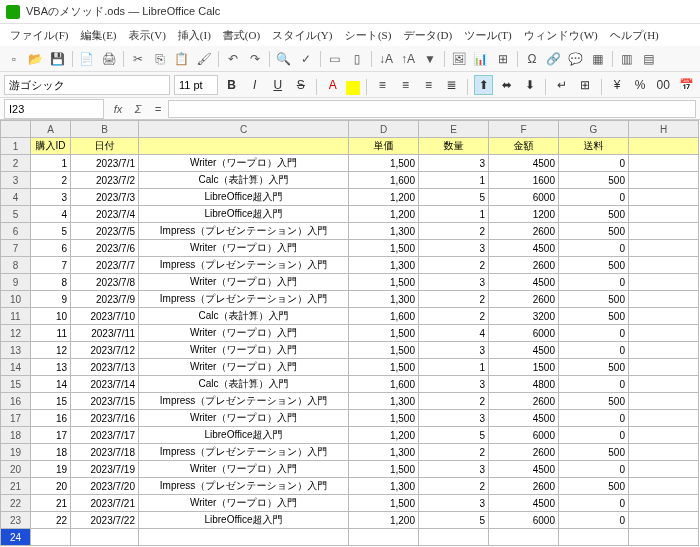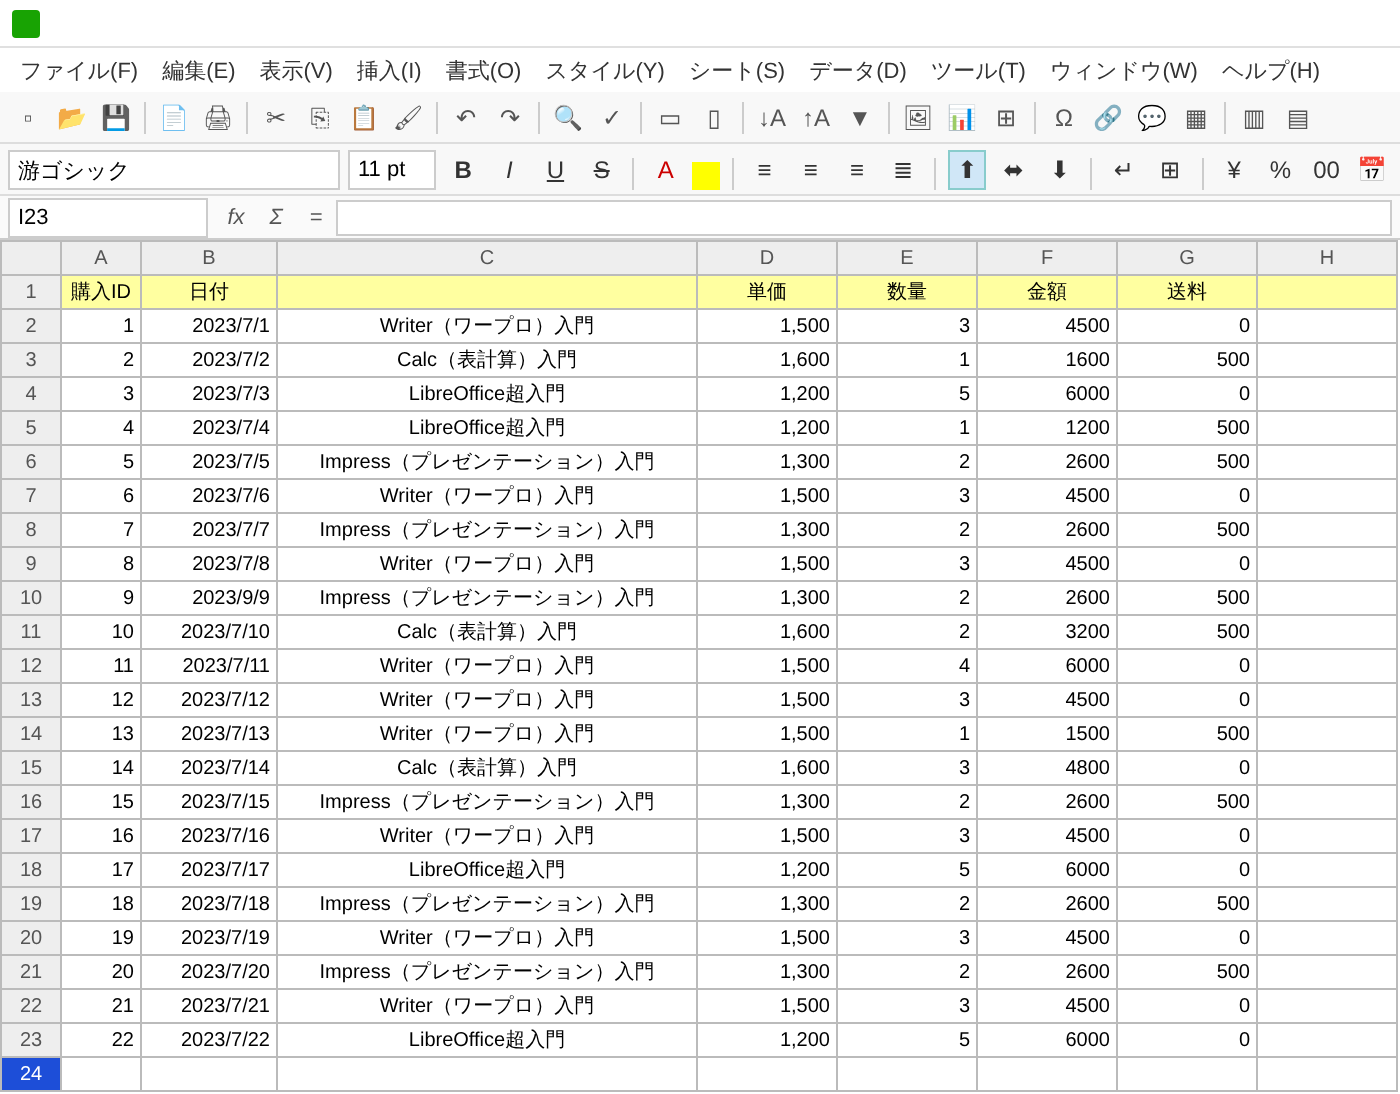--- a/index.html
+++ b/index.html
@@ -1,21 +1,21 @@
 <!DOCTYPE html>
 <html><head>
 <meta charset="utf-8">
 <style>
 * { margin: 0; padding: 0; box-sizing: border-box; font-family: "Segoe UI", Arial, sans-serif; }
 body { background: #fff; font-size: 11px; width: 700px; height: 547px; overflow: hidden; }
 .titlebar { display: flex; align-items: center; height: 24px; background: #fff; padding: 0 6px; border-bottom: 1px solid #e0e0e0; }
 .app-icon { width: 14px; height: 14px; background: #18a303; border-radius: 2px; margin-right: 6px; }
 .title { font-size: 11px; color: #333; }
 .menubar { display: flex; align-items: center; height: 22px; padding: 0 4px; background: #fff; }
-.menu-item { padding: 2px 6px; font-size: 11px; color: #333; cursor: default; }
+.menu-item { padding: 2px 6px; font-size: 11px; color: #333; cursor: default; font-family: Liberation Serif, serif; }
 .toolbar { display: flex; align-items: center; height: 26px; padding: 2px 4px; gap: 2px; border-bottom: 1px solid #ddd; background: #f8f8f8; }
 .tb-btn { width: 20px; height: 20px; display: flex; align-items: center; justify-content: center; color: #555; cursor: pointer; font-size: 12px; }
 .tb-sep { width: 1px; height: 16px; background: #ccc; margin: 0 2px; }
 .format-bar { display: flex; align-items: flex-end; height: 26px; padding: 2px 4px; gap: 4px; border-bottom: 1px solid #ddd; background: #f8f8f8; }
 .font-sel { height: 20px; font-size: 11px; border: 1px solid #ccc; padding: 0 18px 0 4px; background: #fff; }
 .size-sel { width: 44px; height: 20px; font-size: 11px; border: 1px solid #ccc; padding: 0 4px; }
 .fmt-btn { width: 20px; height: 20px; display: flex; align-items: center; justify-content: center; color: #333; cursor: pointer; font-size: 12px; }
 .fmt-btn.bold { font-weight: bold; }
 .fmt-btn.italic { font-style: italic; }
 .fmt-btn.under { text-decoration: underline; }
@@ -36,20 +36,21 @@
 td.txt { text-align: center; }
 .col-A { width: 40px; } .col-B { width: 68px; } .col-C { width: 210px; }
 .col-D { width: 70px; } .col-E { width: 70px; } .col-F { width: 70px; }
 .col-G { width: 70px; } .col-H { width: 70px; }
 </style>
 </head>
 <body>
 
 <div class="titlebar">
   <div class="app-icon"></div>
+  <div class="title">VBAのメソッド.ods — LibreOffice Calc</div>
 </div>
 
 <div class="menubar" id="menubar">
     <div class="menu-item">ファイル(F)</div>
     <div class="menu-item">編集(E)</div>
     <div class="menu-item">表示(V)</div>
     <div class="menu-item">挿入(I)</div>
     <div class="menu-item">書式(O)</div>
     <div class="menu-item">スタイル(Y)</div>
     <div class="menu-item">シート(S)</div>
@@ -244,21 +245,21 @@
           <td class="txt">Writer（ワープロ）入門</td>
           <td class="num">1,500</td>
           <td class="num">3</td>
           <td class="num">4500</td>
           <td class="num">0</td>
           <td></td>
         </tr>
         <tr>
           <th class="rowh">10</th>
           <td class="num">9</td>
-          <td class="num">2023/9/9</td>
+          <td class="num">2023/7/9</td>
           <td class="txt">Impress（プレゼンテーション）入門</td>
           <td class="num">1,300</td>
           <td class="num">2</td>
           <td class="num">2600</td>
           <td class="num">500</td>
           <td></td>
         </tr>
         <tr>
           <th class="rowh">11</th>
           <td class="num">10</td>

